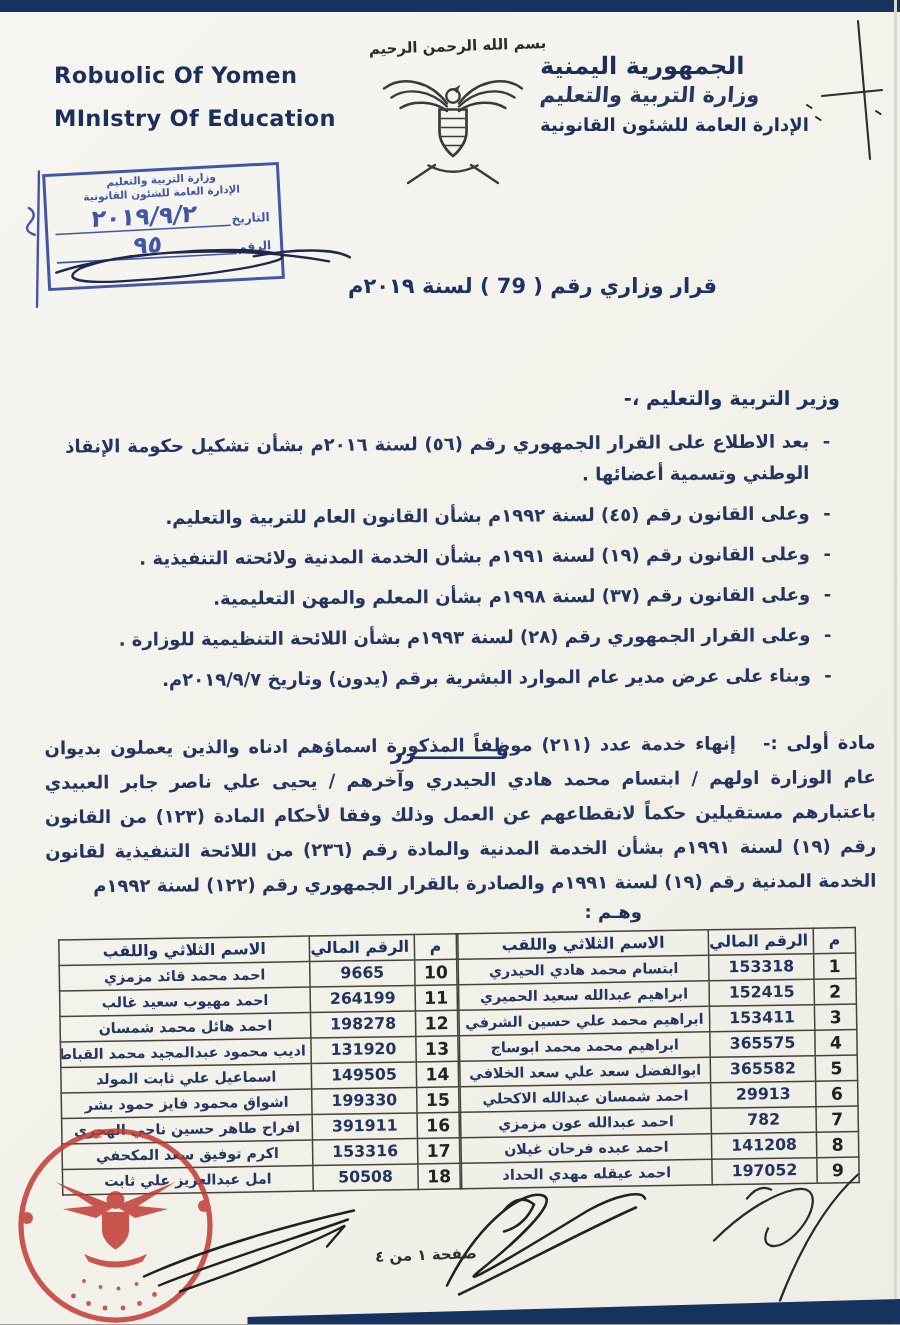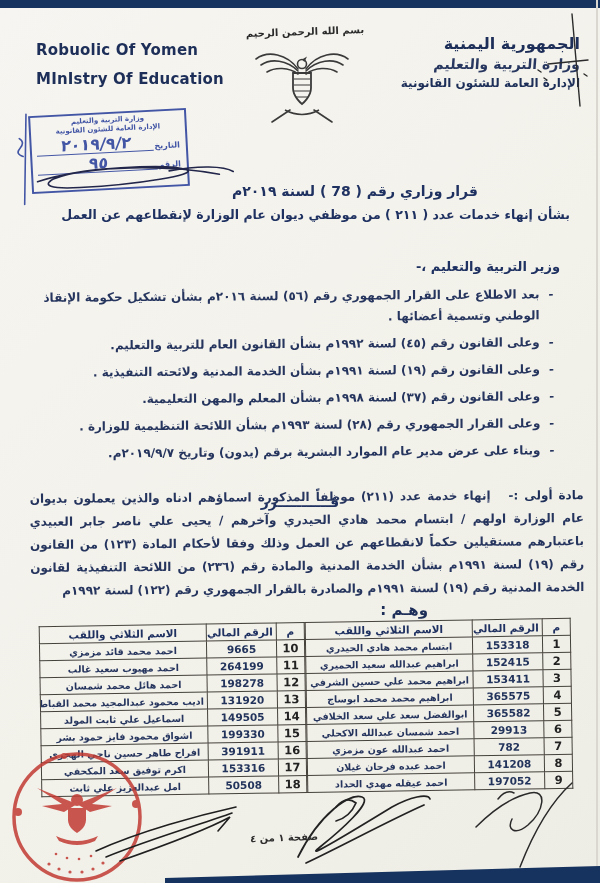--- a/index.html
+++ b/index.html
@@ -11,21 +11,21 @@
   .edge-right{position:absolute;top:0;right:2px;width:2px;height:100%;background:#d9d7cf;}
   .topbar{position:absolute;top:0;left:0;width:100%;height:8px;background:#16325e;}
   .bottomwedge{position:absolute;left:0;bottom:0;width:600px;height:20px;}
 
   
   .en-header{position:absolute;top:36px;left:36px;font-weight:bold;font-size:15px;
     color:#1d2f58;line-height:29px;letter-spacing:.2px;}
   .bismillah{position:absolute;top:26px;left:235px;width:140px;text-align:center;
     font-size:10px;font-weight:bold;color:#2b2b2b;transform:rotate(-2deg);}
   .emblem{position:absolute;top:44px;left:252px;}
-  .ar-header{position:absolute;top:34px;right:20px;width:220px;direction:rtl;text-align:right;}
+  .ar-header{position:absolute;top:34px;right:20px;width:220px;direction:rtl;text-align:left;}
   .ar-header .l1{font-size:16px;font-weight:bold;color:#1d2f58;}
   .ar-header .l2{font-size:14px;font-weight:bold;color:#27375f;margin-top:3px;transform:skewX(-4deg);}
   .ar-header .l3{font-size:12px;font-weight:bold;color:#1d2f58;margin-top:4px;}
   .penmark{position:absolute;top:8px;right:10px;}
 
   
   .receipt{position:absolute;top:112px;left:30px;width:158px;height:78px;
     border:2px solid #4356a5;transform:rotate(-3deg);color:#4356a5;direction:rtl;
     padding:2px 6px;box-sizing:border-box;}
   .receipt .tiny{font-size:7px;font-weight:bold;text-align:center;line-height:9px;}
@@ -50,21 +50,21 @@
   .preamble li{margin-bottom:6px;text-align:justify;position:relative;padding-right:14px;}
   .preamble li::before{content:"-";position:absolute;right:0;top:0;font-weight:bold;}
 
   .qarrar{position:absolute;top:463px;left:0;width:100%;text-align:center;
     font-size:14px;font-weight:bold;color:#1f3161;margin-top:31px;}
 
   .article{position:absolute;top:486px;right:16px;left:30px;direction:rtl;text-align:justify;
     font-size:12px;font-weight:600;line-height:23px;color:#26355e;margin:0;transform:rotate(-.4deg);}
   .article .lead{font-weight:bold;color:#1d2f58;margin-left:12px;}
 
-  .wahum{position:absolute;top:601px;right:172px;direction:rtl;font-size:15px;font-weight:bold;color:#1d2f58;}
+  .wahum{position:absolute;top:601px;right:172px;direction:rtl;font-size:12px;font-weight:bold;color:#1d2f58;}
 
   
   .tables{position:absolute;top:622px;right:28px;left:40px;display:flex;direction:rtl;
     transform:rotate(-.9deg);}
   table{border-collapse:collapse;width:50%;table-layout:fixed;direction:rtl;}
   th,td{border:1px solid #45423c;padding:0 3px;height:16px;overflow:hidden;white-space:nowrap;}
   th{font-size:10.5px;font-weight:bold;color:#1f3161;}
   td.ser{font-size:11.5px;font-weight:bold;text-align:center;color:#222;font-family:"DejaVu Sans",sans-serif;}
   td.fis{font-size:10.5px;font-weight:bold;text-align:center;color:#23345c;}
   td.nam{font-size:9.5px;font-weight:600;text-align:center;color:#26355e;}
@@ -141,22 +141,21 @@
     </svg>
     <svg class="receipt-bracket" width="16" height="96" viewBox="0 0 16 96">
       <g fill="none" stroke="#4356a5" stroke-width="1.6" stroke-linecap="round">
         <path d="M12 2 L6 92"></path>
         <path d="M4 26 q6 4 0 10 q-5 5 3 8"></path>
       </g>
     </svg>
   </div>
 
   <div class="title">
-    <div class="t1">قرار وزاري رقم ( 78 ) لسنة ٢٠١٩م</div>
-    <div class="t2">بشأن إنهاء خدمات عدد ( ٢١١ ) من موظفي ديوان عام الوزارة لإنقطاعهم عن العمل</div>
+    <div class="t1">قرار وزاري رقم ( 79 ) لسنة ٢٠١٩م</div>
   </div>
 
   <div class="minister">وزير التربية والتعليم ،-</div>
 
   <ul class="preamble">
     <li>بعد الاطلاع على القرار الجمهوري رقم (٥٦) لسنة ٢٠١٦م بشأن تشكيل حكومة الإنقاذ الوطني وتسمية أعضائها .</li>
     <li>وعلى القانون رقم (٤٥) لسنة ١٩٩٢م بشأن القانون العام للتربية والتعليم.</li>
     <li>وعلى القانون رقم (١٩) لسنة ١٩٩١م بشأن الخدمة المدنية ولائحته التنفيذية .</li>
     <li>وعلى القانون رقم (٣٧) لسنة ١٩٩٨م بشأن المعلم والمهن التعليمية.</li>
     <li>وعلى القرار الجمهوري رقم (٢٨) لسنة ١٩٩٣م بشأن اللائحة التنظيمية للوزارة .</li>

